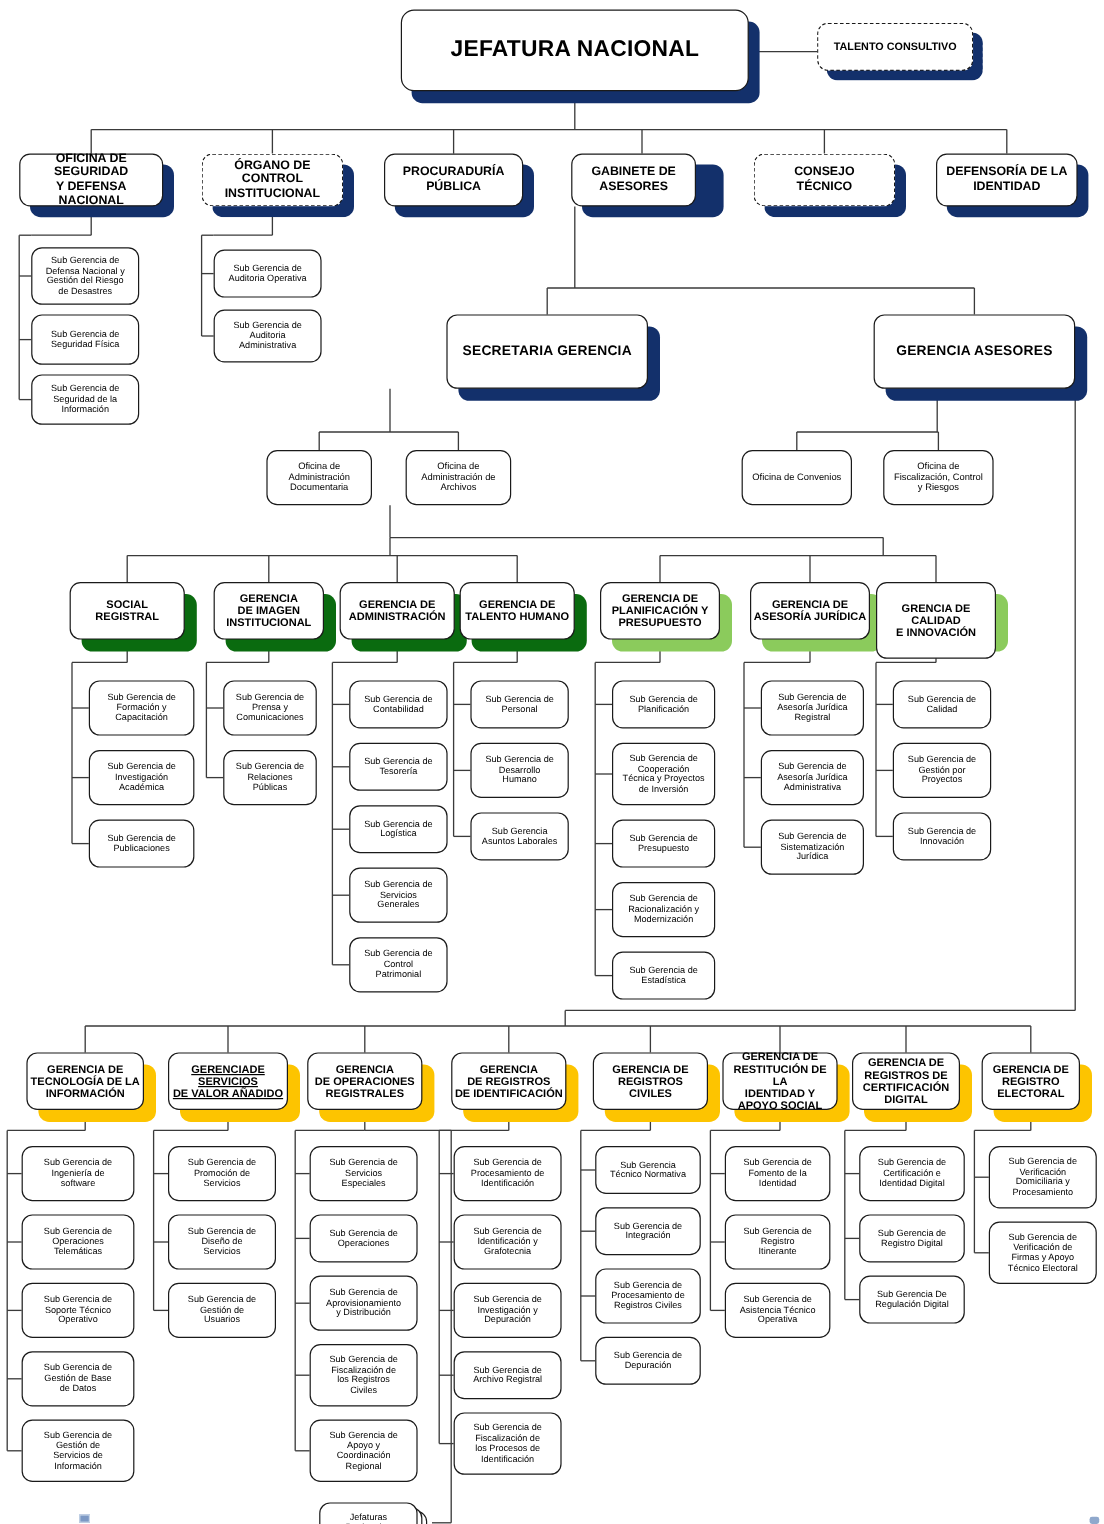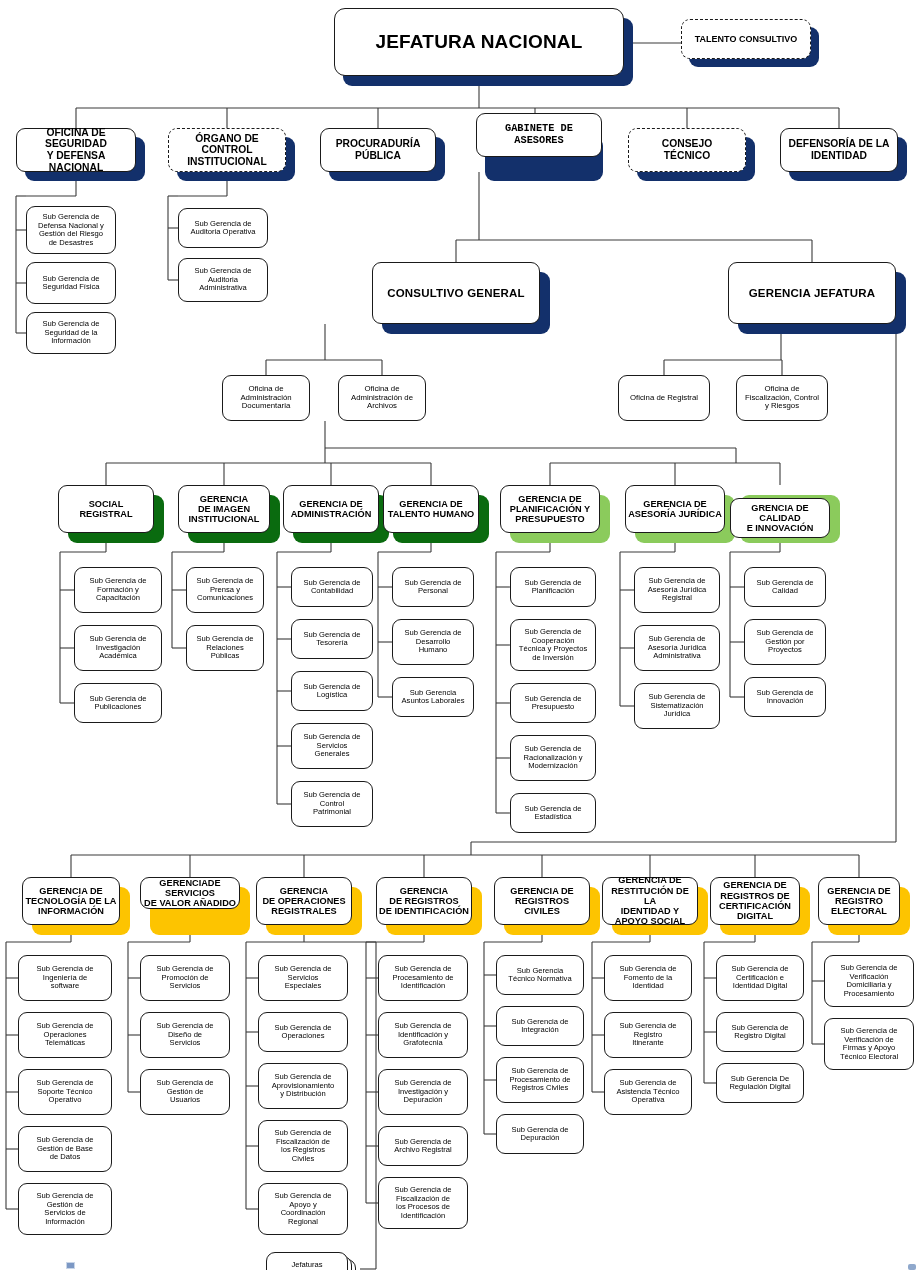--- a/index.html
+++ b/index.html
@@ -243,21 +243,21 @@
       </div>
       <div class="shadow sh-navy sh-dashed" style="left: 177px; top: 137px; width: 118px; height: 44px;"></div>
       <div class="node lvl-unit" style="left: 168px; top: 128px; width: 118px; height: 44px; border-style: dashed; border-width: 1.5px;">
         <span class="lbl">ÓRGANO DE<br>CONTROL<br>INSTITUCIONAL</span>
       </div>
       <div class="shadow sh-navy" style="left: 329px; top: 137px; width: 116px; height: 44px;"></div>
       <div class="node lvl-unit" style="left: 320px; top: 128px; width: 116px; height: 44px;">
         <span class="lbl">PROCURADURÍA<br>PÚBLICA</span>
       </div>
       <div class="shadow sh-navy" style="left: 485px; top: 137px; width: 118px; height: 44px;"></div>
-      <div class="node lvl-unit" style="left: 476px; top: 113px; width: 126px; height: 44px; font-family: Liberation Mono, monospace;">
+      <div class="node lvl-unit" style="left: 476px; top: 128px; width: 104px; height: 44px;">
         <span class="lbl">GABINETE DE<br>ASESORES</span>
       </div>
       <div class="shadow sh-navy sh-dashed" style="left: 637px; top: 137px; width: 118px; height: 44px;"></div>
       <div class="node lvl-unit" style="left: 628px; top: 128px; width: 118px; height: 44px; border-style: dashed; border-width: 1.5px;">
         <span class="lbl">CONSEJO<br>TÉCNICO</span>
       </div>
       <div class="shadow sh-navy" style="left: 789px; top: 137px; width: 118px; height: 44px;"></div>
       <div class="node lvl-unit" style="left: 780px; top: 128px; width: 118px; height: 44px;">
         <span class="lbl">DEFENSORÍA DE LA<br>IDENTIDAD</span>
       </div>
@@ -271,34 +271,34 @@
         <span class="lbl">Sub Gerencia de<br>Seguridad de la<br>Información</span>
       </div>
       <div class="node lvl-sub" style="left: 178px; top: 208px; width: 90px; height: 40px;">
         <span class="lbl">Sub Gerencia de<br>Auditoria Operativa</span>
       </div>
       <div class="node lvl-sub" style="left: 178px; top: 258px; width: 90px; height: 44px;">
         <span class="lbl">Sub Gerencia de<br>Auditoria<br>Administrativa</span>
       </div>
       <div class="shadow sh-navy" style="left: 382px; top: 272px; width: 168px; height: 62px;"></div>
       <div class="node lvl-sec" style="left: 372px; top: 262px; width: 168px; height: 62px; border-width: 1.5px;">
-        <span class="lbl">CONSULTIVO GENERAL</span>
+        <span class="lbl">SECRETARIA GERENCIA</span>
       </div>
       <div class="shadow sh-navy" style="left: 738px; top: 272px; width: 168px; height: 62px;"></div>
       <div class="node lvl-sec" style="left: 728px; top: 262px; width: 168px; height: 62px; border-width: 1.5px;">
-        <span class="lbl">GERENCIA JEFATURA</span>
+        <span class="lbl">GERENCIA ASESORES</span>
       </div>
       <div class="node lvl-ofi" style="left: 222px; top: 375px; width: 88px; height: 46px;">
         <span class="lbl">Oficina de<br>Administración<br>Documentaria</span>
       </div>
       <div class="node lvl-ofi" style="left: 338px; top: 375px; width: 88px; height: 46px;">
         <span class="lbl">Oficina de<br>Administración de<br>Archivos</span>
       </div>
       <div class="node lvl-ofi" style="left: 618px; top: 375px; width: 92px; height: 46px;">
-        <span class="lbl">Oficina de Registral</span>
+        <span class="lbl">Oficina de Convenios</span>
       </div>
       <div class="node lvl-ofi" style="left: 736px; top: 375px; width: 92px; height: 46px;">
         <span class="lbl">Oficina de<br>Fiscalización, Control<br>y Riesgos</span>
       </div>
       <div class="shadow sh-dgreen" style="left: 68px; top: 495px; width: 96px; height: 48px;"></div>
       <div class="node lvl-ger" style="left: 58px; top: 485px; width: 96px; height: 48px;">
         <span class="lbl">SOCIAL REGISTRAL</span>
       </div>
       <div class="shadow sh-dgreen" style="left: 188px; top: 495px; width: 92px; height: 48px;"></div>
       <div class="node lvl-ger" style="left: 178px; top: 485px; width: 92px; height: 48px;">
@@ -314,21 +314,21 @@
       </div>
       <div class="shadow sh-lgreen" style="left: 510px; top: 495px; width: 100px; height: 48px;"></div>
       <div class="node lvl-ger" style="left: 500px; top: 485px; width: 100px; height: 48px;">
         <span class="lbl">GERENCIA DE<br>PLANIFICACIÓN Y<br>PRESUPUESTO</span>
       </div>
       <div class="shadow sh-lgreen" style="left: 635px; top: 495px; width: 100px; height: 48px;"></div>
       <div class="node lvl-ger" style="left: 625px; top: 485px; width: 100px; height: 48px;">
         <span class="lbl">GERENCIA DE<br>ASESORÍA JURÍDICA</span>
       </div>
       <div class="shadow sh-lgreen" style="left: 740px; top: 495px; width: 100px; height: 48px;"></div>
-      <div class="node lvl-ger" style="left: 730px; top: 498px; width: 100px; height: 40px;">
+      <div class="node lvl-ger" style="left: 730px; top: 485px; width: 100px; height: 64px;">
         <span class="lbl">GRENCIA DE CALIDAD<br>E INNOVACIÓN</span>
       </div>
       <div class="node lvl-sub" style="left: 74px; top: 567px; width: 88px; height: 46px;">
         <span class="lbl">Sub Gerencia de<br>Formación y<br>Capacitación</span>
       </div>
       <div class="node lvl-sub" style="left: 74px; top: 625px; width: 88px; height: 46px;">
         <span class="lbl">Sub Gerencia de<br>Investigación<br>Académica</span>
       </div>
       <div class="node lvl-sub" style="left: 74px; top: 683px; width: 88px; height: 40px;">
         <span class="lbl">Sub Gerencia de<br>Publicaciones</span>
@@ -394,21 +394,21 @@
         <span class="lbl">Sub Gerencia de<br>Gestión por<br>Proyectos</span>
       </div>
       <div class="node lvl-sub" style="left: 744px; top: 677px; width: 82px; height: 40px;">
         <span class="lbl">Sub Gerencia de<br>Innovación</span>
       </div>
       <div class="shadow sh-gold" style="left: 32px; top: 887px; width: 98px; height: 48px;"></div>
       <div class="node lvl-ger" style="left: 22px; top: 877px; width: 98px; height: 48px;">
         <span class="lbl">GERENCIA DE<br>TECNOLOGÍA DE LA<br>INFORMACIÓN</span>
       </div>
       <div class="shadow sh-gold" style="left: 150px; top: 887px; width: 100px; height: 48px;"></div>
-      <div class="node lvl-ger" style="left: 140px; top: 877px; width: 100px; height: 32px;">
+      <div class="node lvl-ger" style="left: 140px; top: 877px; width: 100px; height: 48px; text-decoration: underline;">
         <span class="lbl">GERENCIADE<br>SERVICIOS<br>DE  VALOR AÑADIDO</span>
       </div>
       <div class="shadow sh-gold" style="left: 266px; top: 887px; width: 96px; height: 48px;"></div>
       <div class="node lvl-ger" style="left: 256px; top: 877px; width: 96px; height: 48px;">
         <span class="lbl">GERENCIA<br>DE OPERACIONES<br>REGISTRALES</span>
       </div>
       <div class="shadow sh-gold" style="left: 386px; top: 887px; width: 96px; height: 48px;"></div>
       <div class="node lvl-ger" style="left: 376px; top: 877px; width: 96px; height: 48px;">
         <span class="lbl">GERENCIA<br>DE REGISTROS<br>DE IDENTIFICACIÓN</span>
       </div>

